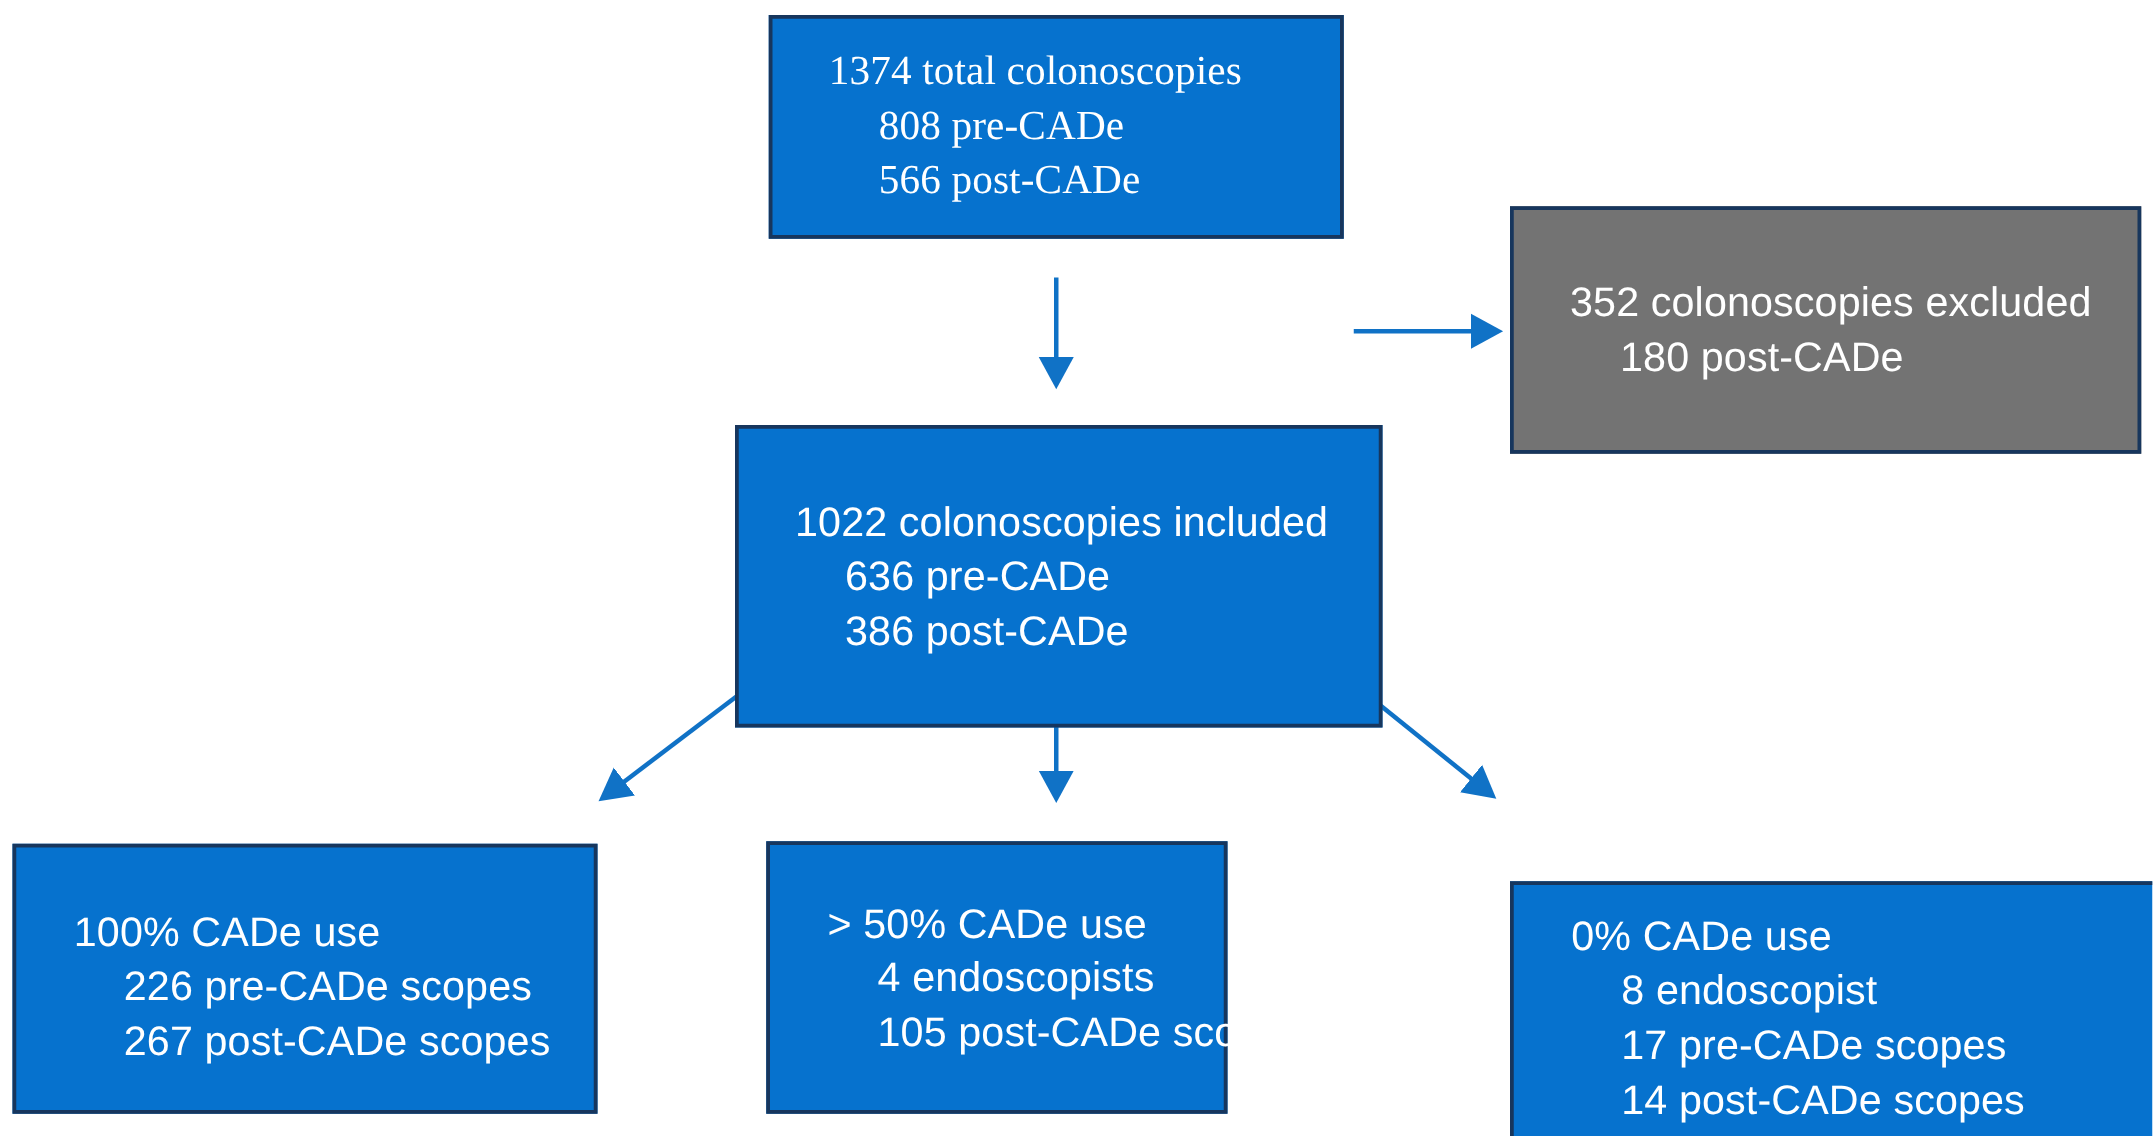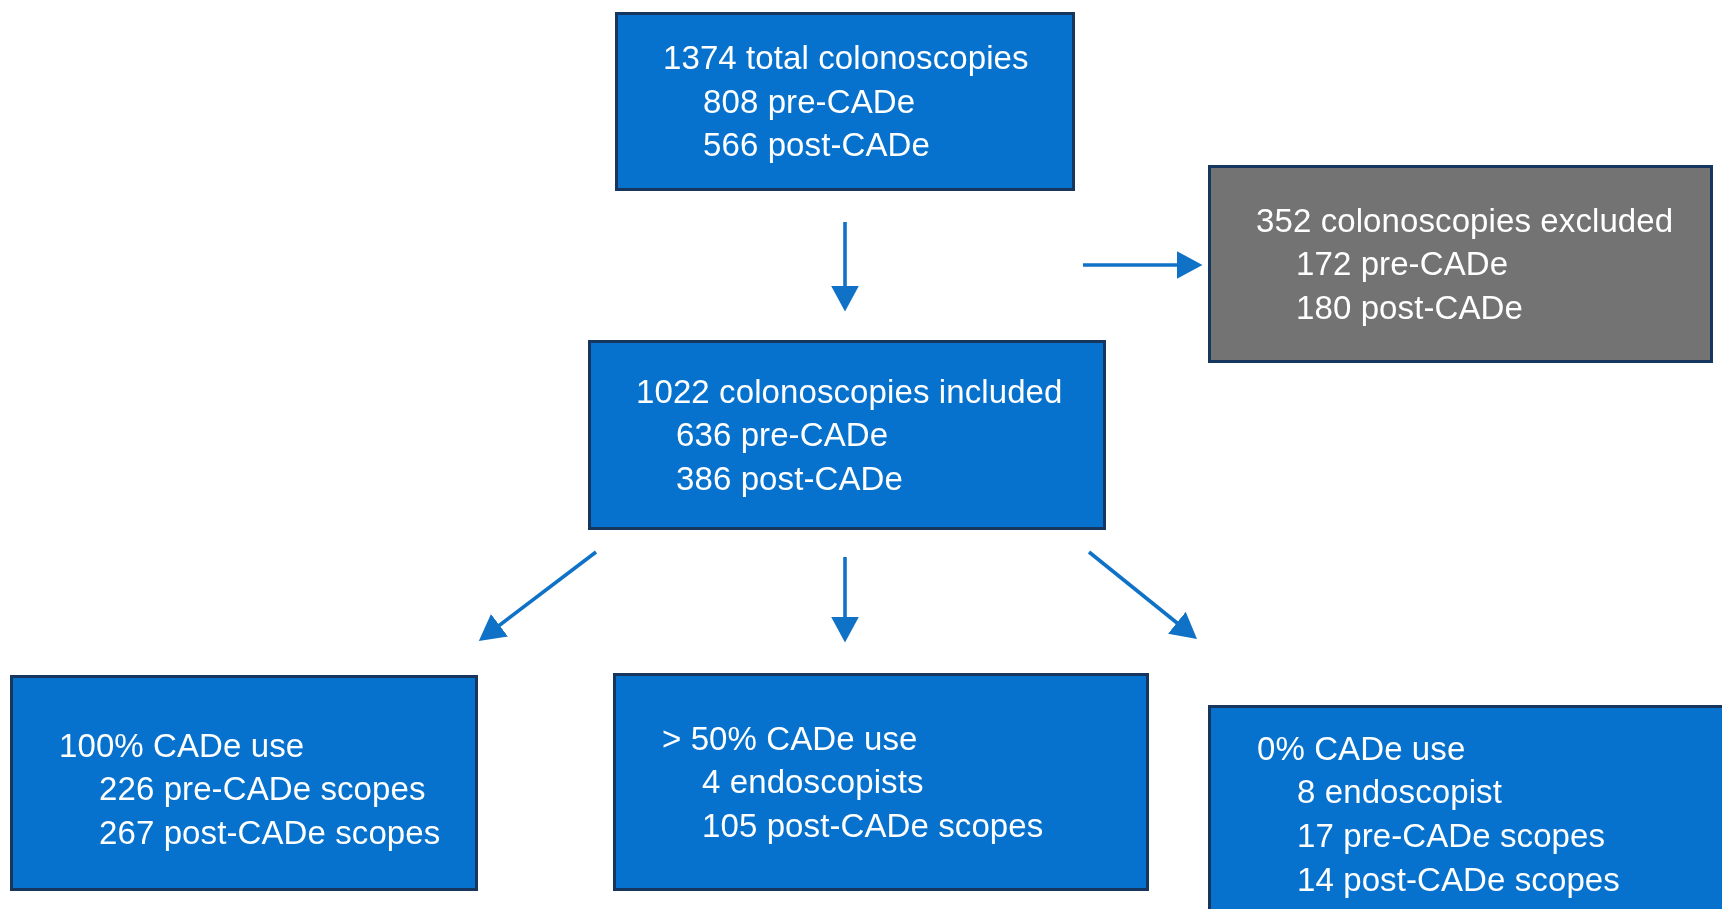--- a/index.html
+++ b/index.html
@@ -32,38 +32,39 @@
   }
   .node.blue { background: #0672CE; }
   .node.gray { background: #737373; }
   .node .line { display: block; }
   .node .line.indent { padding-left: 40px; }
 
   
   #box-total {
     left: 615px; top: 12px; width: 460px; height: 179px;
     padding: 0 0 0 45px;
+    font-family: Liberation Serif, serif;
   }
   
   #box-excluded {
     left: 1208px; top: 165px; width: 505px; height: 198px;
     padding: 0 0 0 45px;
   }
   
   #box-included {
-    left: 588px; top: 340px; width: 518px; height: 190px;
+    left: 588px; top: 340px; width: 518px; height: 242px;
     padding: 0 0 0 45px;
   }
   
   #box-cade-100 {
     left: 10px; top: 675px; width: 468px; height: 216px;
     padding: 12px 0 0 46px;
   }
   #box-cade-50 {
-    left: 613px; top: 673px; width: 536px; height: 218px;
+    left: 613px; top: 673px; width: 369px; height: 218px;
     padding: 0 0 0 46px;
   }
   #box-cade-0 {
     left: 1208px; top: 673px; width: 589px; height: 218px;
     padding: 0 0 0 46px;
     margin-top: 32px;
   }
   #svg-connectors {
     position: absolute;
     left: 0; top: 0;
@@ -105,21 +106,20 @@
   </svg>
 
   <div class="node blue" id="box-total">
     <span class="line">1374 total colonoscopies</span>
     <span class="line indent">808 pre-CADe</span>
     <span class="line indent">566 post-CADe</span>
   </div>
 
   <div class="node gray" id="box-excluded">
     <span class="line">352 colonoscopies excluded</span>
-    <span class="line indent">172 pre-CADe</span>
     <span class="line indent">180 post-CADe</span>
   </div>
 
   <div class="node blue" id="box-included">
     <span class="line">1022 colonoscopies included</span>
     <span class="line indent">636 pre-CADe</span>
     <span class="line indent">386 post-CADe</span>
   </div>
 
   <div class="node blue" id="box-cade-100">

